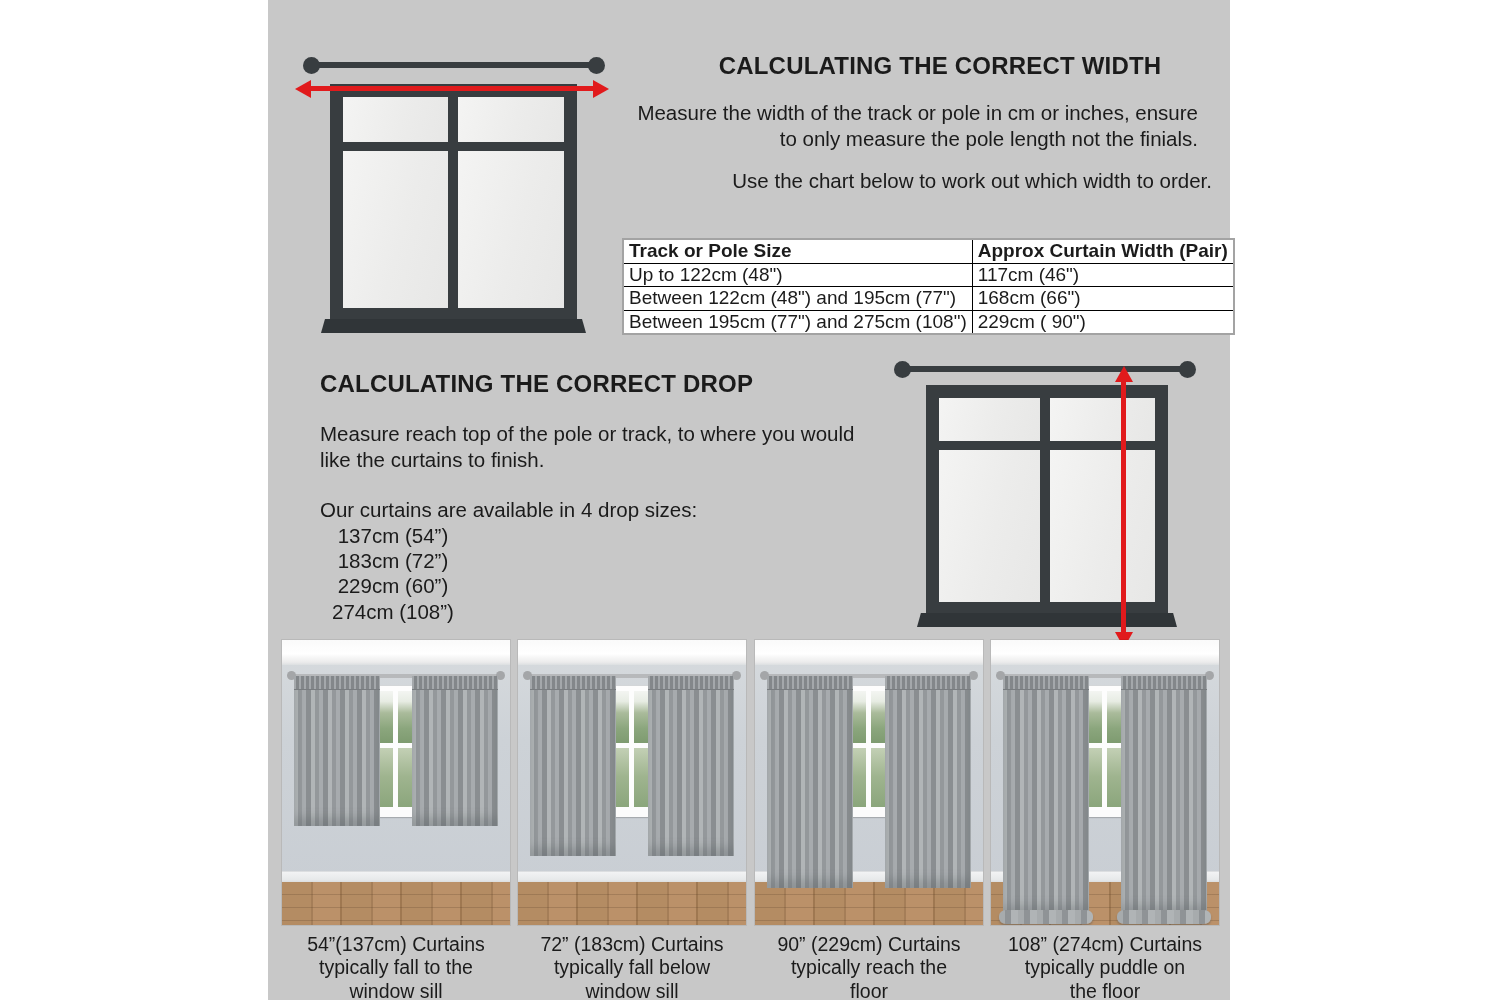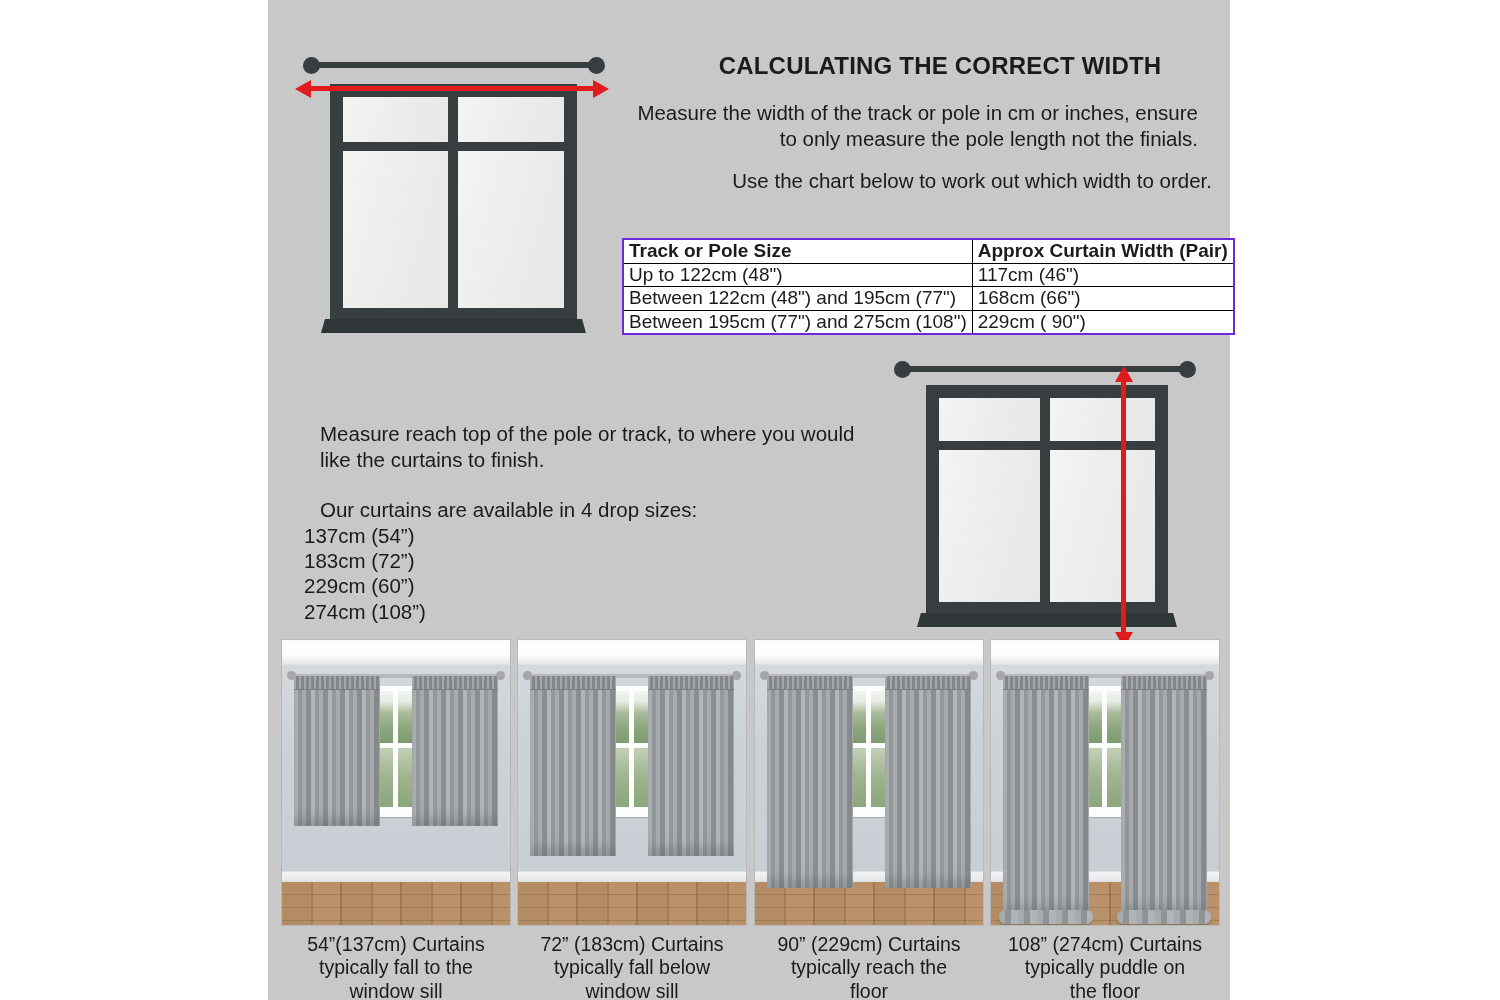--- a/index.html
+++ b/index.html
@@ -15,21 +15,21 @@
   .body-text{position:absolute;font-size:20.5px;line-height:25.5px;white-space:pre-line;}
   .right{text-align:right;}
   .sizes-line{font-size:20.5px;line-height:25.2px;}
 
   
   .size-table{position:absolute;left:622px;top:238px;width:576px;border-collapse:collapse;
     background:#ffffff;font-size:19px;}
   .size-table th,.size-table td{border:1px solid #000;padding:0 5px;line-height:22.5px;
     text-align:left;font-weight:normal;white-space:nowrap;}
   .size-table th{font-weight:bold;}
-  .size-table{border:2px solid #6d28d9;padding-left:16px;}
+  .size-table{border:2px solid #a3a3a3;padding-left:16px;}
   .size-table .c1{width:332px;}
 
   
   .dg-pole{position:absolute;height:6px;background:#383d40;border-radius:3px;}
   .finial{position:absolute;width:17px;height:17px;border-radius:50%;background:#383d40;}
   .dgwin{position:absolute;background:#383d40;}
   .dgwin .pane{position:absolute;background:linear-gradient(105deg,#f4f4f3 0%,#ececeb 55%,#e7e7e6 100%);}
   .dg-sill{position:absolute;background:#303538;clip-path:polygon(1.5% 0,98.5% 0,100% 100%,0 100%);}
 
   
@@ -123,24 +123,25 @@
       <td>Between 122cm (48") and 195cm (77")</td>
       <td>168cm (66")</td>
     </tr>
     <tr>
       <td>Between 195cm (77") and 275cm (108")</td>
       <td>229cm ( 90")</td>
     </tr>
   </tbody>
     </table>
 
+  <div class="h1" style="left:320px;top:370px;">CALCULATING THE CORRECT DROP</div>
   <div class="body-text" style="left:320px;top:421px;width:566px;">Measure reach top of the pole or track, to where you would
 like the curtains to finish.</div>
   <div class="body-text" style="left:320px;top:497px;width:420px;">Our curtains are available in 4 drop sizes:</div>
-  <div style="position:absolute;left:304px;top:523px;">
+  <div style="position:absolute;left:332px;top:523px;text-align:center;">
     <div class="sizes-line">137cm (54”)</div>
     <div class="sizes-line">183cm (72”)</div>
     <div class="sizes-line">229cm (60”)</div>
     <div class="sizes-line">274cm (108”)</div>
   </div>
 
   <div>
     <div class="dgwin" style="left:926px;top:385px;width:242px;height:230px;">
       <div class="pane" style="left:13px;top:13px;width:101px;height:43px;"></div>
       <div class="pane" style="left:124px;top:13px;width:105px;height:43px;"></div>

